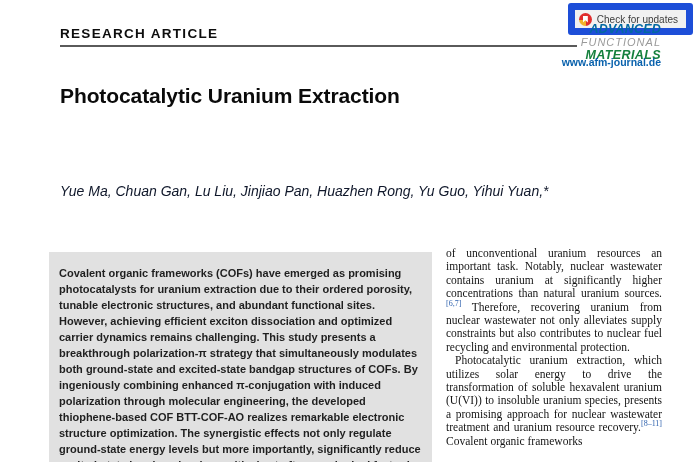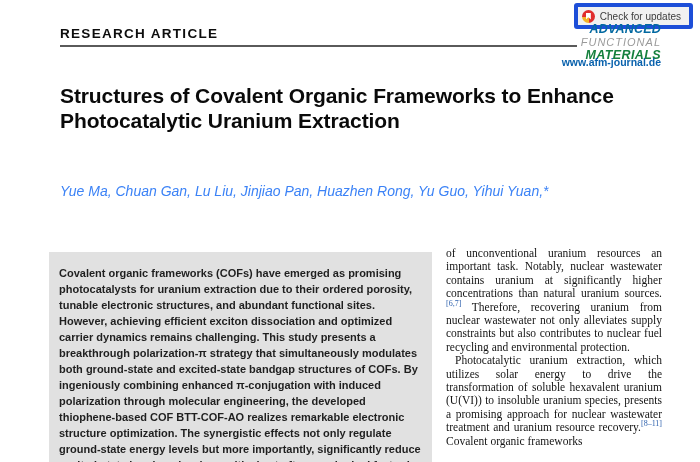--- a/index.html
+++ b/index.html
@@ -4,21 +4,21 @@
 <style>
   html,body{margin:0;padding:0;}
   body{
     width:700px;height:462px;overflow:hidden;position:relative;
     background:#ffffff;font-family:"Liberation Sans",sans-serif;
   }
   
   .badge{
     position:absolute;top:3px;right:7px;height:16px;
     display:flex;align-items:center;gap:5px;
-    background:#f1f1f1;border:4px solid #1d4ed8;border-radius:3px;
+    background:#f1f1f1;border:7px solid #1d4ed8;border-radius:3px;
     padding:1px 8px 1px 4px;cursor:pointer;
   }
   .badge-icon{
     width:13px;height:13px;border-radius:50%;position:relative;flex:0 0 auto;
     background:conic-gradient(from 180deg,#f3b229 0 90deg,#e02d2d 90deg 360deg);
   }
   .badge-icon::after{
     content:'';position:absolute;left:4px;top:3px;width:5px;height:7px;background:#ffffff;
     clip-path:polygon(0 0,100% 0,100% 100%,50% 68%,0 100%);
   }
@@ -43,21 +43,21 @@
     font-size:10.5px;font-weight:700;color:#0a62ad;font-style:normal;cursor:pointer;white-space:nowrap;
   }
   
   .title{
     position:absolute;left:60px;top:83px;width:610px;
     font-size:21px;font-weight:700;color:#0a0a0a;line-height:25px;letter-spacing:-.1px;
   }
   .title .tline{display:block;}
   .authors{
     position:absolute;left:60px;top:180px;width:610px;
-    font-size:14px;font-style:italic;color:#3b82f6;line-height:22px;
+    font-size:14px;font-style:italic;color:#0f172a;line-height:22px;
   }
   .authors .aline{display:block;}
   
   .abstract-box{
     position:absolute;left:49px;top:252px;width:383px;height:260px;
     background:#e1e1e1;box-sizing:border-box;padding:13px 9px 12px 10px;
   }
   .abstract-text{
     font-size:11px;font-weight:700;color:#1f1f1f;line-height:16px;text-align:left;
   }
@@ -84,21 +84,20 @@
 <div class="rule"></div>
 
 <div class="logo">
   <span class="logo-l1">ADVANCED</span><br>
   <span class="logo-l2">FUNCTIONAL</span><br>
   <span class="logo-l3">MATERIALS</span>
 </div>
 <div class="logo-url">www.afm-journal.de</div>
 
 <h1 class="title" style="margin:0;">
-  <span class="tline">Structures of Covalent Organic Frameworks to Enhance</span>
   <span class="tline">Photocatalytic Uranium Extraction</span>
 </h1>
 
 <div class="authors">
   <span class="aline">Yue Ma, Chuan Gan, Lu Liu, Jinjiao Pan, Huazhen Rong, Yu Guo, Yihui Yuan,*</span>
 </div>
 
 <div class="abstract-box">
   <div class="abstract-text">Covalent organic frameworks (COFs) have emerged as promising photocatalysts for uranium extraction due to their ordered porosity, tunable electronic structures, and abundant functional sites. However, achieving efficient exciton dissociation and optimized carrier dynamics remains challenging. This study presents a breakthrough polarization-π strategy that simultaneously modulates both ground-state and excited-state bandgap structures of COFs. By ingeniously combining enhanced π-conjugation with induced polarization through molecular engineering, the developed thiophene-based COF BTT-COF-AO realizes remarkable electronic structure optimization. The synergistic effects not only regulate ground-state energy levels but more importantly, significantly reduce excited-state bandgap levels, a critical yet often overlooked factor in photocatalytic performance. This dual modulation leads to substantially decreased exciton binding energy while</div>
 </div>

